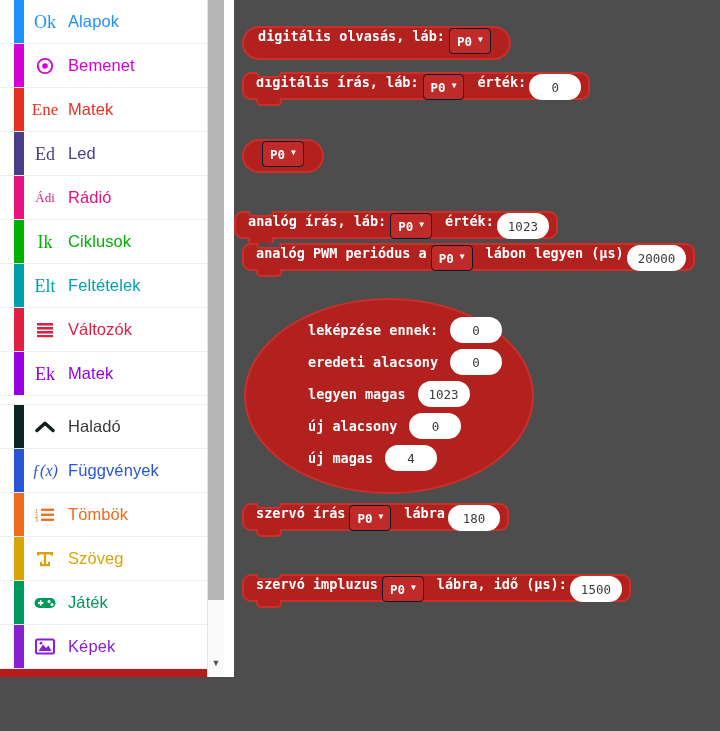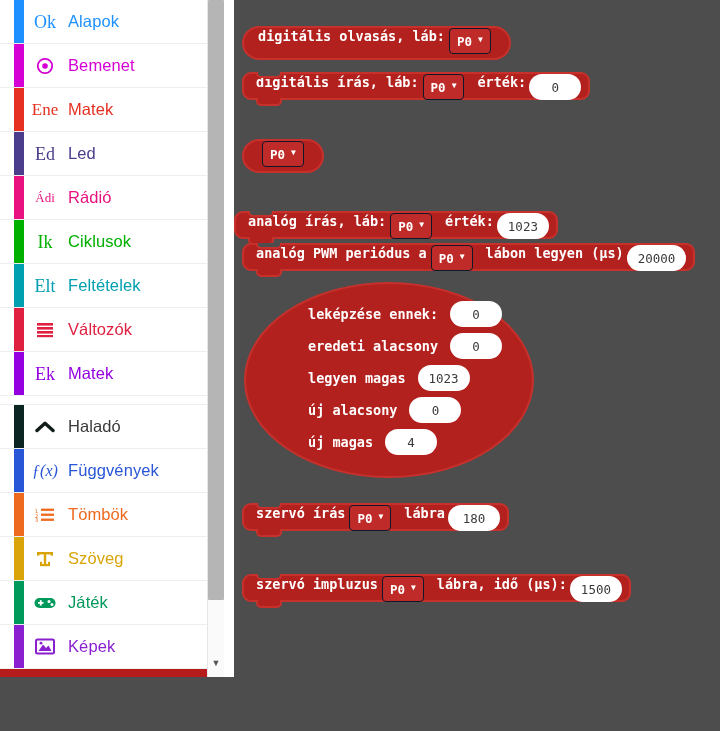--- a/index.html
+++ b/index.html
@@ -397,21 +397,21 @@
       <span class="txt">analóg PWM periódus a</span>
       <span class="dd">
         <span>P0</span>
         <span class="caret">▼</span>
       </span>
       <span class="sp"></span>
       <span class="txt">lábon legyen (µs)</span>
       <span class="num">20000</span>
     </div>
 
-    <div class="blk oval" style="left:10px;top:282px;width:290px;height:196px;">
+    <div class="blk oval" style="left:10px;top:298px;width:290px;height:196px;">
       <div class="row">
         <span class="txt">leképzése ennek:</span>
         <span class="num">0</span>
       </div>
       <div class="row">
         <span class="txt">eredeti alacsony</span>
         <span class="num">0</span>
       </div>
       <div class="row">
         <span class="txt">legyen magas</span>

